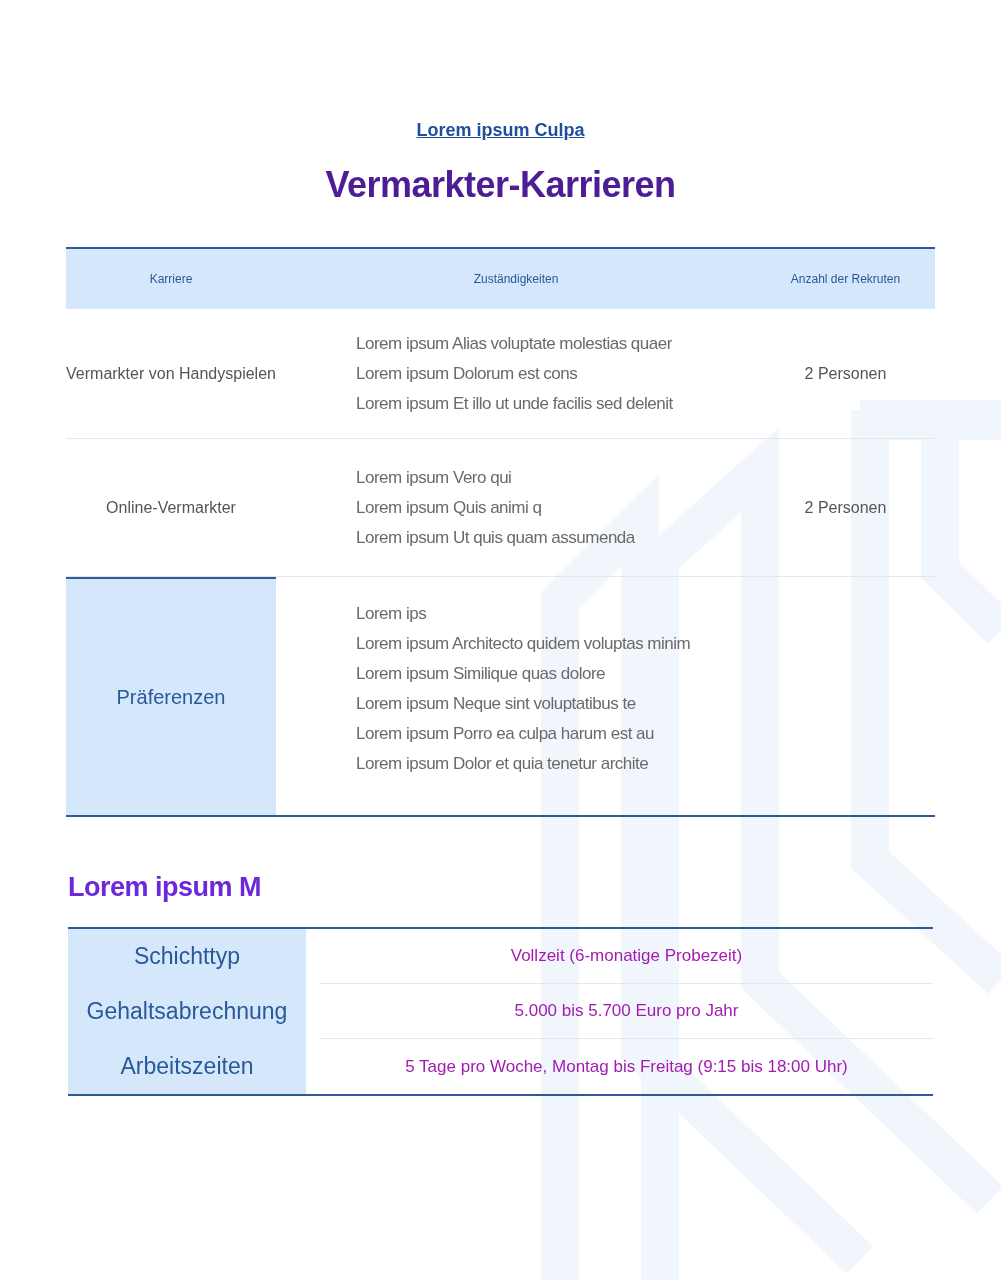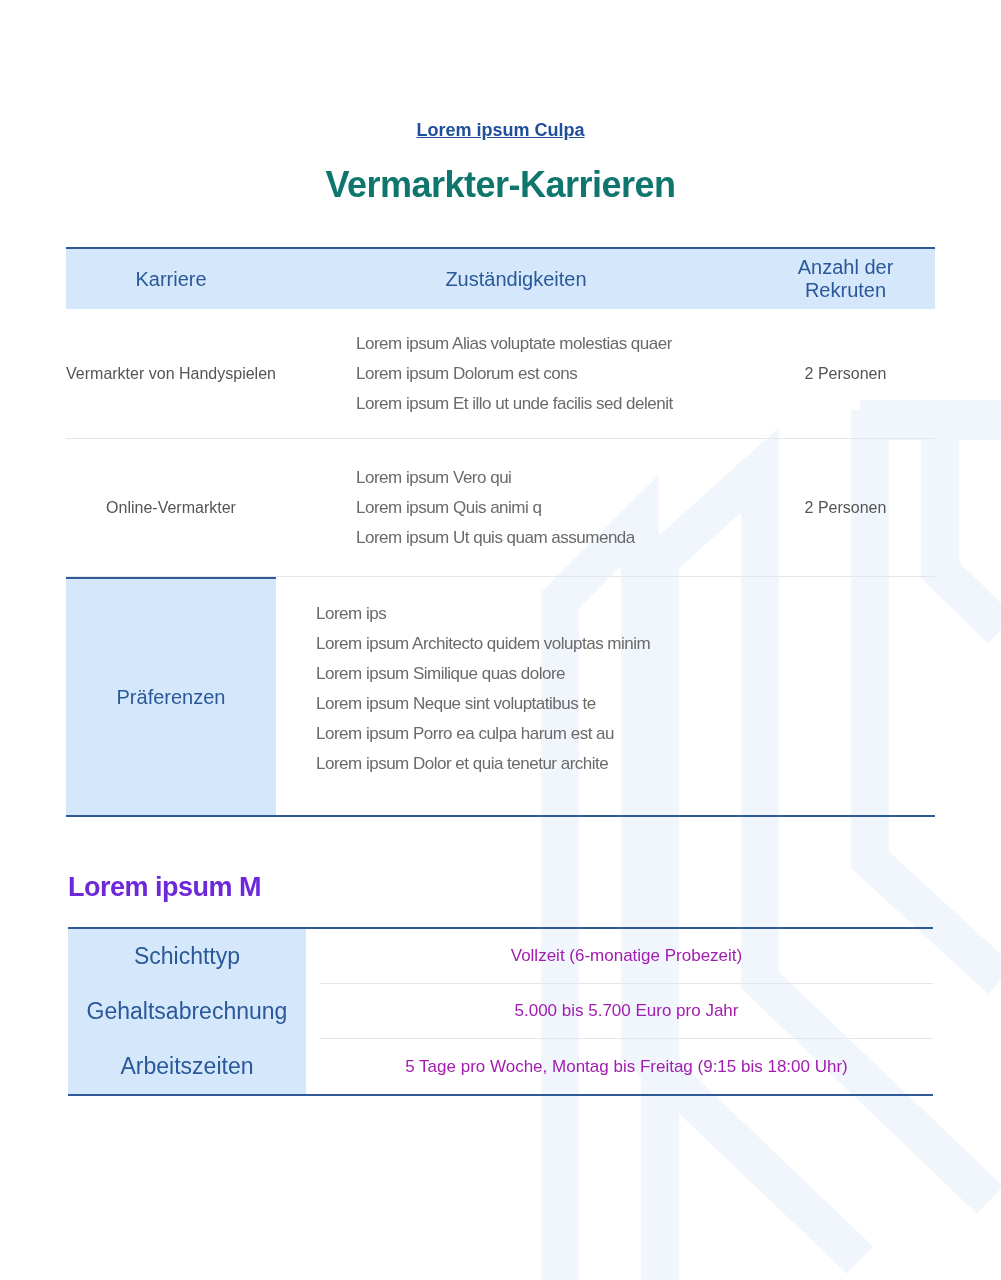--- a/index.html
+++ b/index.html
@@ -10,46 +10,46 @@
   }
   .watermark { position: absolute; left: 0; top: 0; width: 1001px; height: 1280px; z-index: 0; pointer-events: none; }
   .content { position: relative; z-index: 1; }
 
   .kicker {
     position: absolute; top: 120px; left: 0; width: 1001px; text-align: center;
     font-size: 18px; font-weight: bold; color: #1f4e9c; text-decoration: underline;
   }
   .title {
     position: absolute; top: 164px; left: 0; width: 1001px; text-align: center;
-    font-size: 36px; font-weight: bold; color: #0f766e; letter-spacing: -0.5px;
+    font-size: 36px; font-weight: bold; color: #4c1d95; letter-spacing: -0.5px;
   }
 
   
   .careers { position: absolute; top: 247px; left: 66px; width: 869px; }
   .careers .head {
     display: flex; height: 60px; background: #d5e8fb; border-top: 2px solid #2f5a96;
-    align-items: center; color: #2a5899; font-size: 20px;
+    align-items: center; color: #2a5899; font-size: 12px;
   }
   .c1 { width: 210px; text-align: center; }
   .c2 { width: 480px; text-align: center; }
   .c3 { width: 179px; text-align: center; }
   .careers .row {
     display: flex; align-items: center; border-bottom: 1px solid #e3e6ea;
   }
   .row .c1, .row .c3 { font-size: 16px; color: #555; }
   .row .c2 { text-align: left; padding-left: 80px; box-sizing: border-box; }
   .row .c2 div { font-size: 17px; color: #6a6a6a; line-height: 30px; letter-spacing: -0.5px; }
   .row1 { height: 129px; }
   .row2 { height: 137px; }
   .pref { display: flex; height: 238px; border-bottom: 2px solid #2f5a96; }
   .pref .c1 {
     background: #d5e8fb; border-top: 2px solid #2f5a96; display: flex; align-items: center;
     justify-content: center; font-size: 20px; color: #2a5899; width: 210px; box-sizing: border-box;
   }
-  .pref .c2 { padding-top: 22px; padding-left: 40px; box-sizing: border-box; text-align: left; }
+  .pref .c2 { padding-top: 22px; padding-left: 80px; box-sizing: border-box; text-align: left; }
   .pref .c2 div { font-size: 17px; color: #6a6a6a; line-height: 30px; letter-spacing: -0.5px; }
 
   .section2-title {
     position: absolute; top: 872px; left: 68px; font-size: 27px; font-weight: bold; color: #6d28d9; letter-spacing: -0.5px;
   }
   .info { position: absolute; top: 927px; left: 68px; width: 865px; border-top: 2px solid #2f5a96; border-bottom: 2px solid #2f5a96; }
   .info .irow { display: flex; height: 55px; gap: 14px; }
   .info .label {
     width: 238px; background: #d5e8fb; display: flex; align-items: center; justify-content: center;
     font-size: 23px; color: #2a5899;

